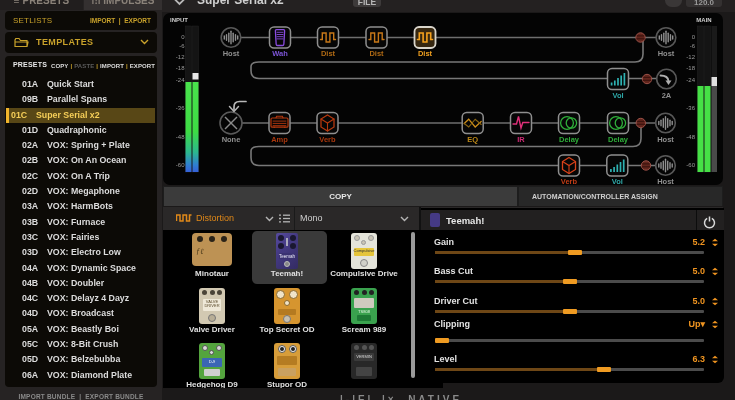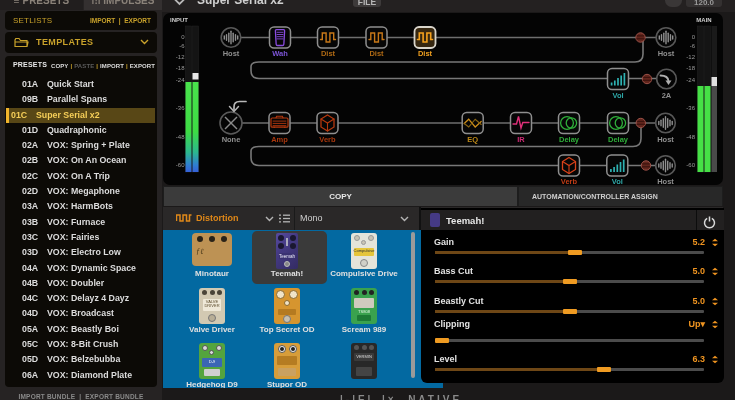--- a/index.html
+++ b/index.html
@@ -30,21 +30,21 @@
 #sigpanel { left:163px; top:13px; width:560px; height:172px; background:#040404; border-radius:7px; }
 
 
 #tabbar { left:163px; top:186px; width:560px; height:20px; background:#1d1d1d; }
 .etab { position:absolute; top:1px; height:19px; font-size:8px; font-weight:bold; text-align:center; line-height:19px; }
 
 
 #toolbar { left:163px; top:207px; width:560px; height:23px; background:#2a2828; }
 
 
-#browser { left:163px; top:230px; width:280px; height:158px; background:#0369a1; overflow:hidden; }
+#browser { left:163px; top:230px; width:280px; height:158px; background:#000000; overflow:hidden; }
 .cell { position:absolute; width:76px; text-align:center; }
 .cellname { position:absolute; width:100%; font-size:8px; font-weight:bold; color:#e0e0e0; }
 #selcell { left:89px; top:1px; width:75px; height:53px; background:#3a3a3a; border-radius:5px; }
 .ped { position:relative; margin:0 auto; border-radius:3px; }
 
 
 #params { left:421px; top:208px; width:303px; height:175px; background:#000; border-radius:0 0 6px 6px; }
 #phead { position:absolute; left:0; top:2px; width:303px; height:20px; background:#222020; }
 .prow { position:absolute; left:13px; width:285px; }
 .plabel { position:absolute; left:0; top:0; font-size:9px; font-weight:bold; color:#e2e2e2; }
@@ -289,21 +289,21 @@
     <div class="etab" style="left:1px;width:353px;background:#3b3b3b;color:#e8e8e8;">COPY</div>
     <div class="etab" style="left:356px;width:203px;background:#282828;">
         <span style="position:absolute;left:13px;top:0;color:#cfcfcf;font-size:7px;white-space:nowrap;">AUTOMATION/CONTROLLER ASSIGN</span>
       </div>
   </div>
 
   <div id="toolbar" class="abs">
     <svg class="abs" style="left:13px;top:6px;" width="16" height="11" viewBox="0 0 16 11">
       <path d="M0.5 8 L0.5 2 L4 2 L4 8 L7 8 L7 2 L10.5 2 L10.5 8 L13.5 8 L13.5 2 L15.5 2" fill="none" stroke="#e08818" stroke-width="1.5"></path>
     </svg>
-    <span class="abs" style="left:33px;top:6px;font-size:9px;font-weight:bold;color:#e08818;">Distortion</span>
+    <span class="abs" style="left:33px;top:6px;font-size:9px;font-weight:normal;color:#e08818;">Distortion</span>
     <svg class="abs" style="left:102px;top:9px;" width="9" height="6" viewBox="0 0 9 6">
         <path d="M1 1 L4.5 4.5 L8 1" fill="none" stroke="#b5b5b5" stroke-width="1.4"></path>
       </svg>
     <svg class="abs" style="left:116px;top:7px;" width="11" height="9" viewBox="0 0 11 9">
       <g stroke="#b5b5b5" stroke-width="1.3">
           <path d="M0 1.2 H2"></path>
           <path d="M4 1.2 H11"></path>
           <path d="M0 4.5 H2"></path>
           <path d="M4 4.5 H11"></path>
           <path d="M0 7.8 H2"></path>
@@ -453,21 +453,21 @@
           <svg class="spin" width="8" height="9" viewBox="0 0 8 9">
             <path d="M1 3.2 L4 0.8 L7 3.2 Z" fill="#ef9420"></path>
             <path d="M1 5.8 L4 8.2 L7 5.8 Z" fill="#ef9420"></path>
           </svg>
         </div>
         <div class="track" style="top:72.3px;">
           <div class="fill" style="width:135px;"></div>
           <div class="thumb" style="left:128px;"></div>
         </div>
         <div class="prow" style="top:87.6px;height:11px;">
-          <span class="plabel">Beastly Cut</span>
+          <span class="plabel">Driver Cut</span>
           <span class="pval">5.0</span>
           <svg class="spin" width="8" height="9" viewBox="0 0 8 9">
             <path d="M1 3.2 L4 0.8 L7 3.2 Z" fill="#ef9420"></path>
             <path d="M1 5.8 L4 8.2 L7 5.8 Z" fill="#ef9420"></path>
           </svg>
         </div>
         <div class="track" style="top:101.6px;">
           <div class="fill" style="width:135px;"></div>
           <div class="thumb" style="left:128px;"></div>
         </div>

